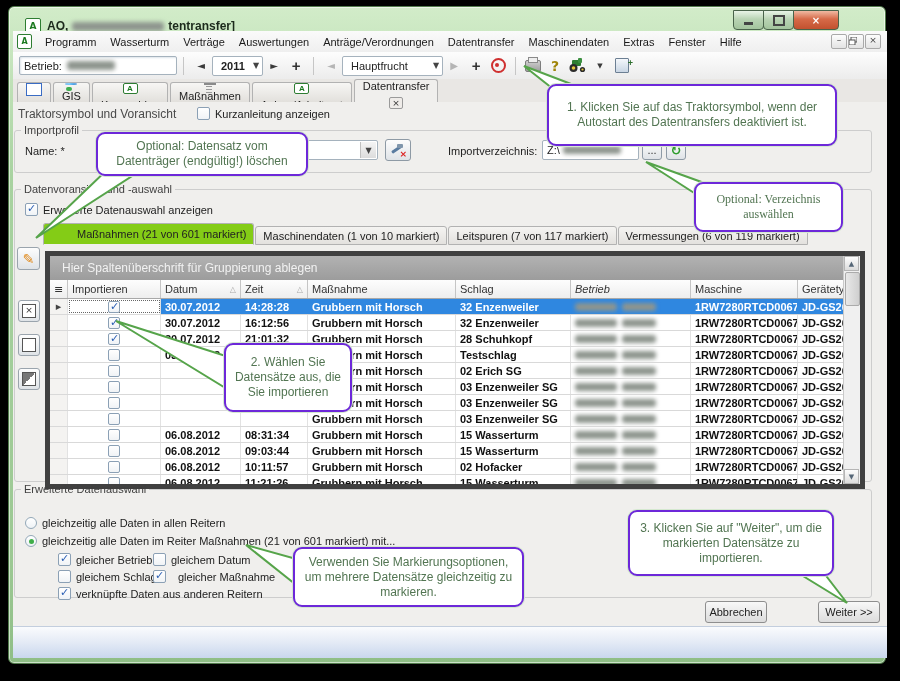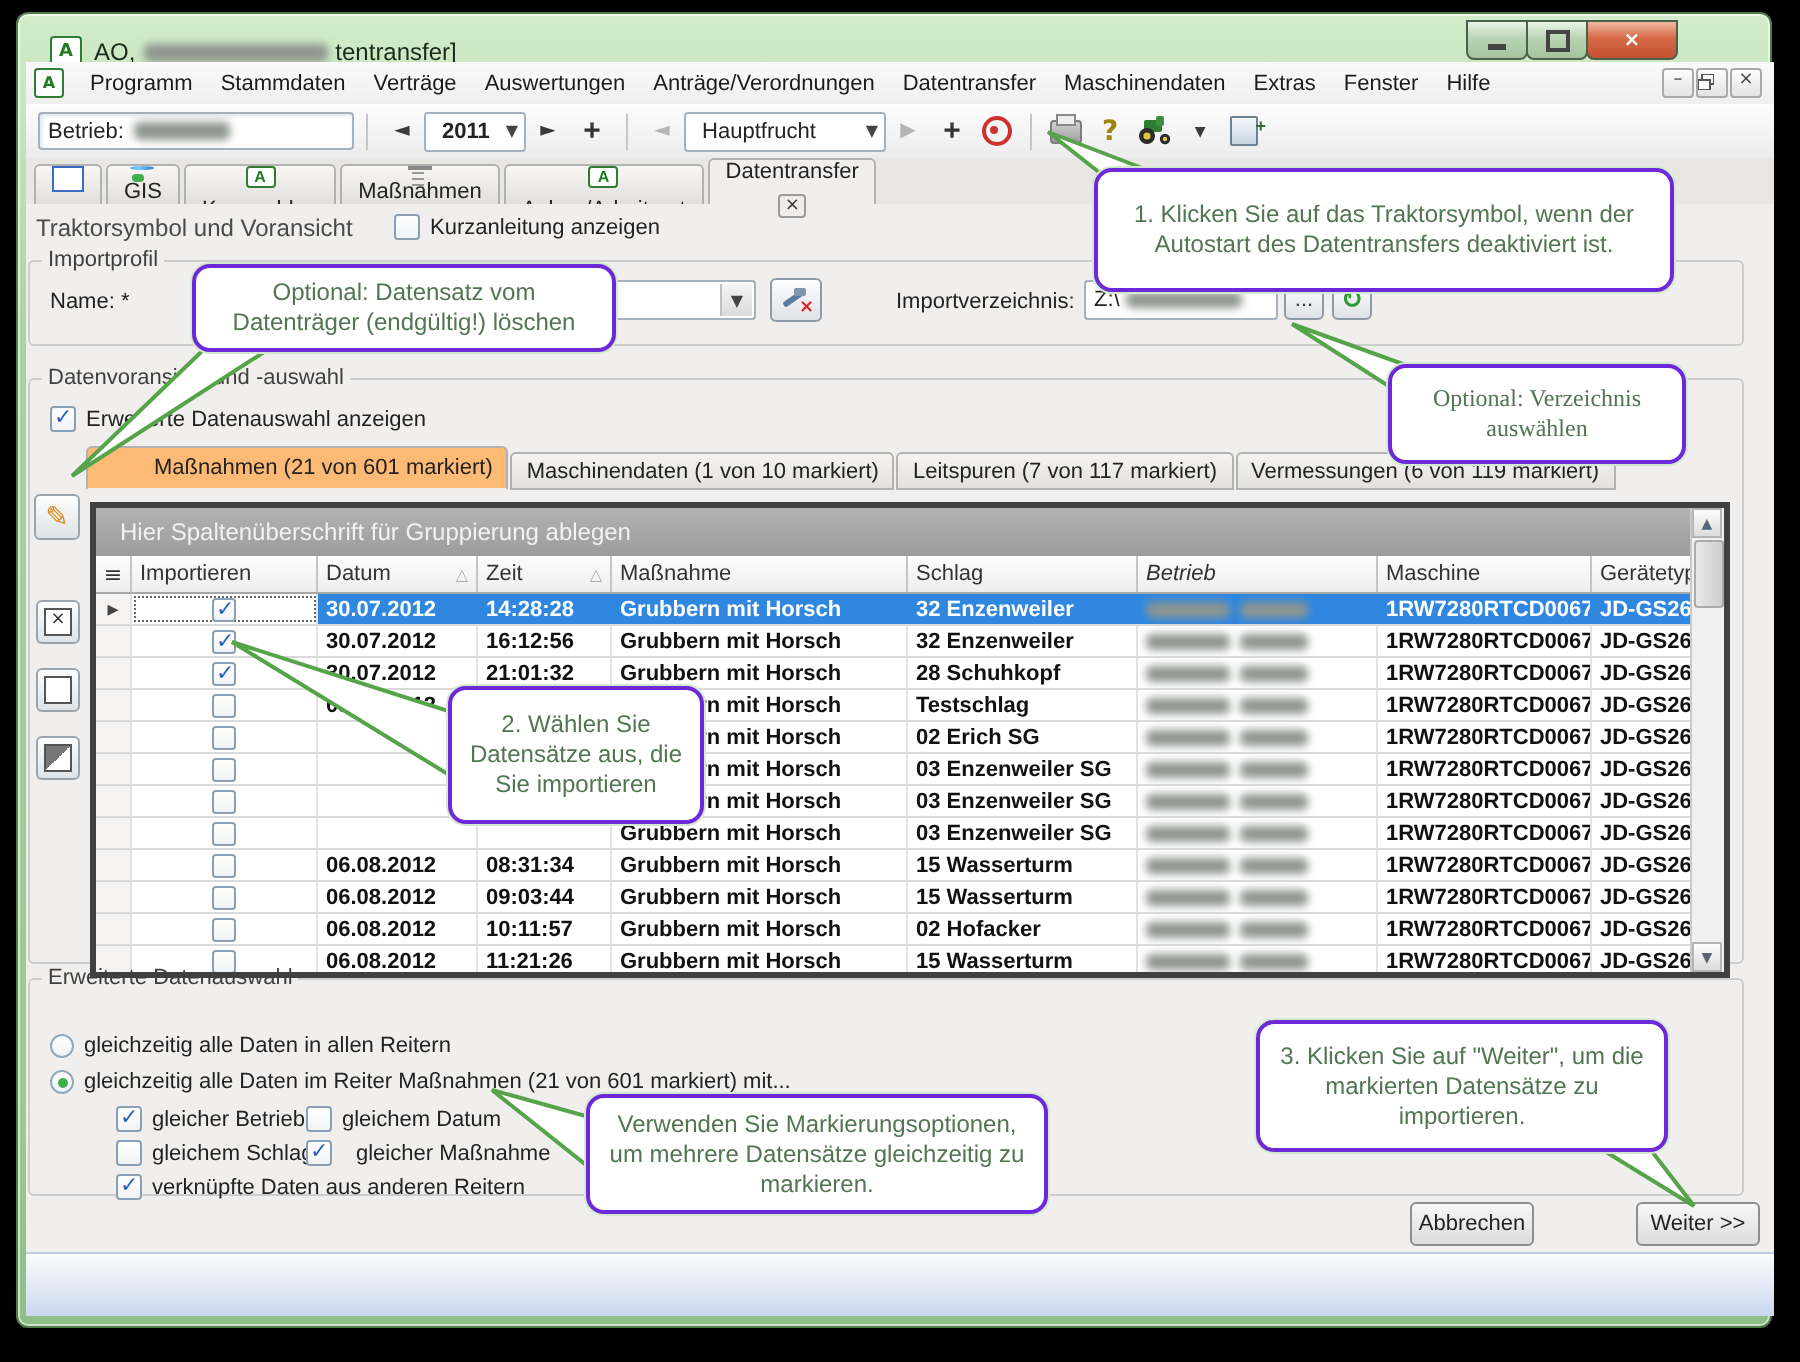--- a/index.html
+++ b/index.html
@@ -8,21 +8,21 @@
   .glyph{font-family:"DejaVu Sans",sans-serif;}
 
   
   .frame{position:absolute;left:8px;top:6px;width:876px;height:656px;
          background:linear-gradient(180deg,#d2ecc9,#a8d2a0 26%,#9cc893 85%,#8fbe86);
          border:1px solid #527b4c;border-radius:6px;
          box-shadow:inset 0 0 0 1px rgba(255,255,255,.55);}
   .titlebar{position:absolute;left:16px;top:9px;width:740px;height:20px;display:flex;align-items:center;gap:6px;}
   .app-icon{width:14px;height:14px;background:#fff;border:1px solid #2e7d32;border-radius:2px;
             color:#1d7a21;font-size:9px;font-weight:bold;display:flex;align-items:center;justify-content:center;}
-  .title-text{font-size:12px;color:#1c2a1c;display:flex;align-items:center;gap:4px;white-space:nowrap;}
+  .title-text{font-size:12px;color:#1c2a1c;display:flex;align-items:center;gap:4px;white-space:nowrap;font-weight:bold;}
   .redact{display:inline-block;height:9px;border-radius:3px;background:#8e958e;filter:blur(2px);}
   .win-btns{position:absolute;right:46px;top:3px;display:flex;}
   .wbtn{width:29px;height:18px;border:1px solid #49634a;border-radius:0 0 4px 4px;margin-left:-1px;
         background:linear-gradient(#e9f4e7,#b9d4b4 45%,#a3c49d);display:flex;align-items:center;justify-content:center;
         font-size:10px;color:#333;}
   .wbtn.close{width:44px;background:linear-gradient(#f0b9a2,#d66a48 45%,#c2512f);color:#fff;font-weight:bold;border-radius:0 0 4px 4px;}
   .wbtn .sq{width:8px;height:7px;border:2px solid #444;}
   .wbtn .dash{width:9px;height:3px;background:#444;margin-top:6px;}
 
   
@@ -105,31 +105,31 @@
   .tool-icon{position:relative;width:14px;height:12px;}
   .tool-icon .hammer{position:absolute;left:0;top:4px;width:11px;height:3px;background:#5a7ca0;transform:rotate(-35deg);border-radius:1px;}
   .tool-icon .head{position:absolute;left:6px;top:0;width:6px;height:4px;background:#8096ac;border-radius:1px;}
   .tool-icon .redx{position:absolute;right:-2px;bottom:-3px;color:#d22;font-size:9px;font-weight:bold;}
   .refresh-g{color:#2d9c2d;font-weight:bold;font-size:13px;}
 
   
   .subtabs{position:absolute;left:28px;top:30px;display:flex;align-items:flex-end;height:20px;}
   .subtab{height:17px;border:1px solid #b2b2b2;border-radius:3px 3px 0 0;margin-right:1px;background:linear-gradient(#f5f4f2,#e3e1de);
           display:flex;align-items:center;padding:0 7px;font-size:11px;color:#222;}
-  .subtab.active{height:20px;background:#fdba74;border-bottom-color:#f0efed;position:relative;z-index:2;padding-left:33px;}
+  .subtab.active{height:20px;background:#84cc16;border-bottom-color:#f0efed;position:relative;z-index:2;padding-left:33px;}
 
   
   .minibtn{position:absolute;width:23px;height:23px;border:1px solid #9aa4ad;border-radius:3px;
            background:linear-gradient(#fdfdfd,#dfe3e7);display:flex;align-items:center;justify-content:center;box-sizing:border-box;}
   .pencil-g{color:#e08818;font-size:14px;}
   .selbox{width:12px;height:12px;border:1px solid #555;background:#fff;font-size:9px;line-height:11px;text-align:center;color:#333;}
   .selbox.inv{background:linear-gradient(135deg,#777 50%,#fff 50%);}
 
   
-  .table{position:absolute;left:30px;top:56px;width:820px;height:238px;border:3px solid #404040;background:#fff;
+  .table{position:absolute;left:30px;top:56px;width:820px;height:238px;border:5px solid #404040;background:#fff;
          box-sizing:border-box;overflow:hidden;}
   .groupbar{height:24px;background:linear-gradient(#b2b2b2,#9c9c9c);color:#f2f2f2;font-size:12px;display:flex;
             align-items:center;padding-left:12px;}
   .thead{display:flex;height:18px;background:linear-gradient(#fdfdfd,#eeeeee);border-bottom:1px solid #a8a8a8;}
   .th{border-right:1px solid #c5c5c5;font-size:11px;color:#333;display:flex;align-items:center;padding:0 4px;
       box-sizing:border-box;white-space:nowrap;overflow:hidden;}
   .th .sort{margin-left:auto;font-size:8px;color:#aaa;}
   .row{display:flex;height:15px;border-bottom:1px solid #d9d9d9;background:#fff;}
   .td{border-right:1px solid #e2e2e2;font-size:11px;font-weight:bold;color:#111;display:flex;align-items:center;
       padding:0 4px;box-sizing:border-box;white-space:nowrap;overflow:hidden;}
@@ -194,21 +194,21 @@
       <div class="wbtn close glyph">
           <span>×</span>
         </div>
     </div>
   </div>
 
   <div class="menubar">
     <span class="menu-appicon glyph">A</span>
     <span id="menu-items" style="display:flex;">
         <span class="menu-item">Programm</span>
-        <span class="menu-item">Stammdaten</span>
+        <span class="menu-item">Wasserturm</span>
         <span class="menu-item">Verträge</span>
         <span class="menu-item">Auswertungen</span>
         <span class="menu-item">Anträge/Verordnungen</span>
         <span class="menu-item">Datentransfer</span>
         <span class="menu-item">Maschinendaten</span>
         <span class="menu-item">Extras</span>
         <span class="menu-item">Fenster</span>
         <span class="menu-item">Hilfe</span>
       </span>
     <span class="mdi-btns">

